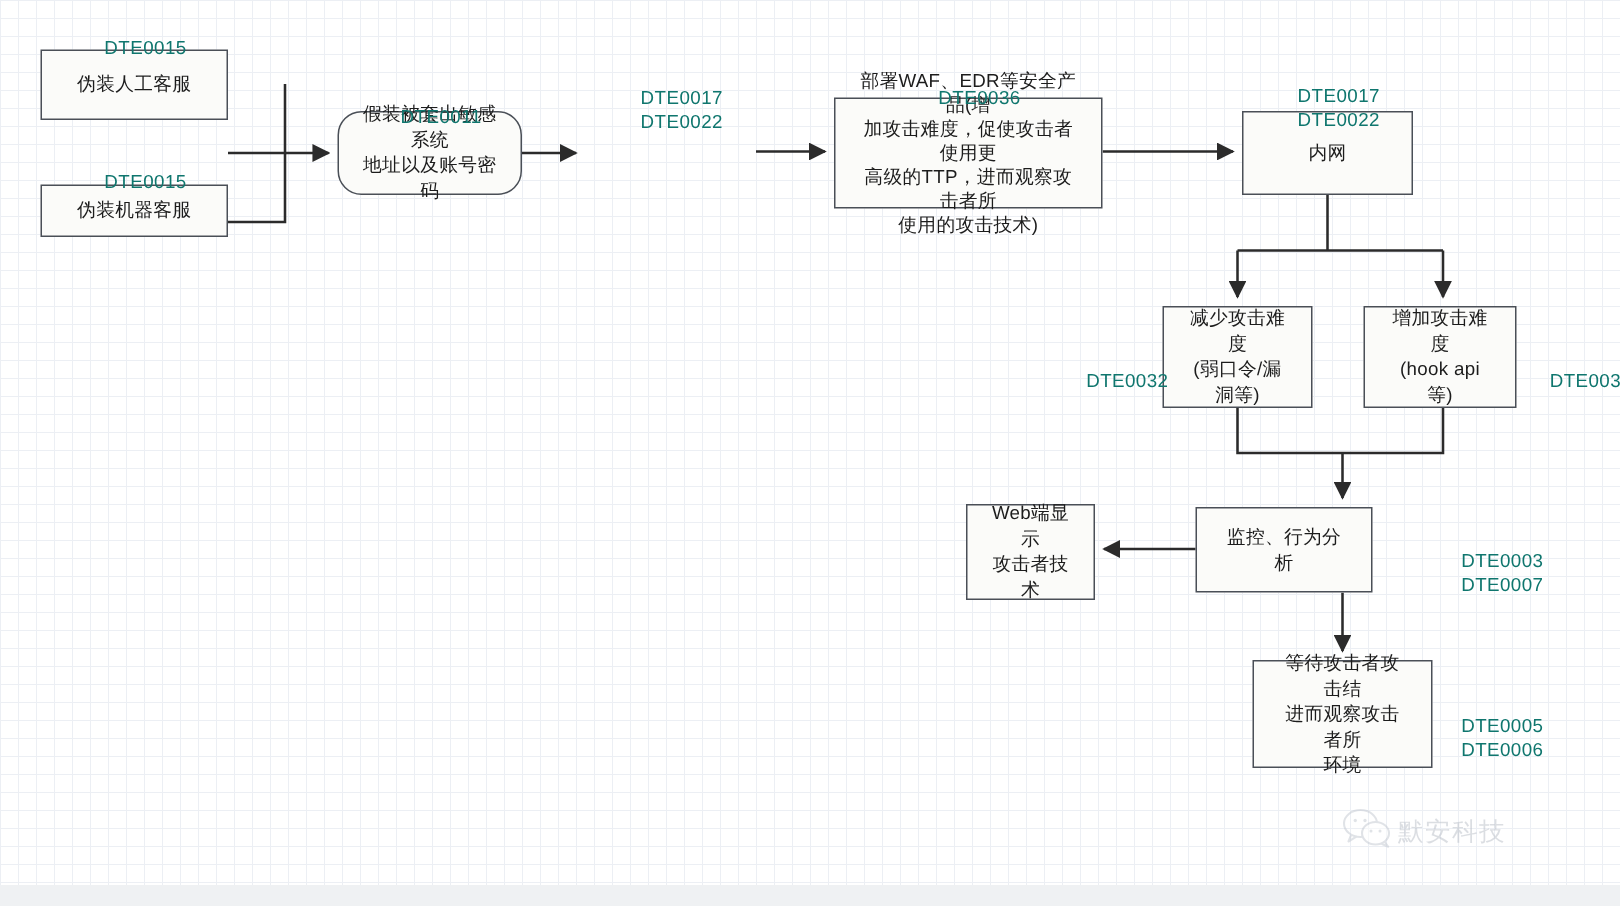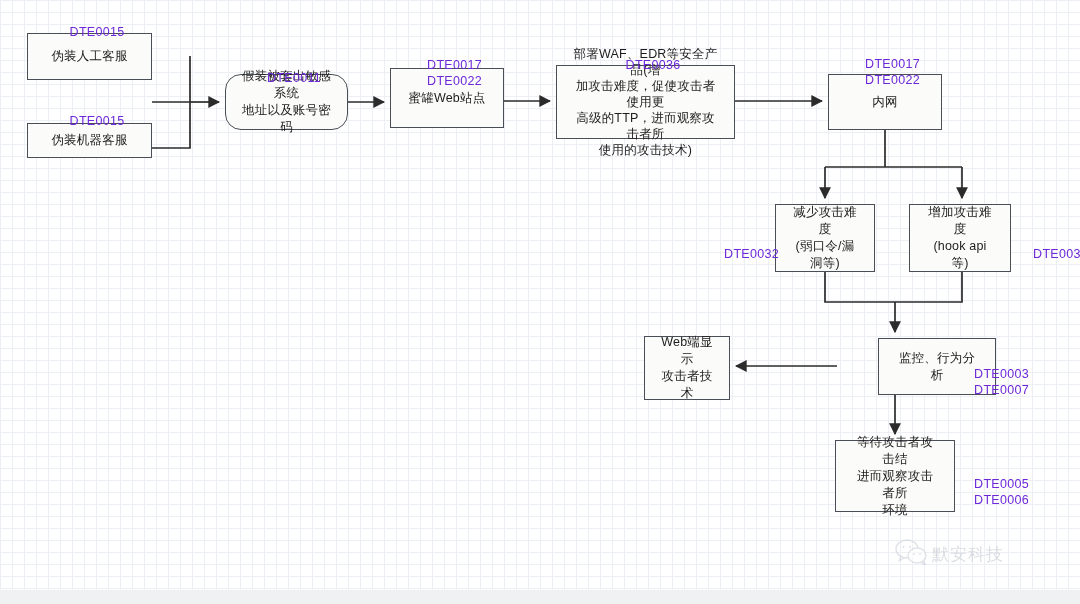--- a/index.html
+++ b/index.html
@@ -57,21 +57,21 @@
     text-align: center;
     color: #1c1c1c;
     font-size: 12.5px;
     line-height: 17px;
     letter-spacing: 0.2px;
     padding: 2px 16px;
   }
   .node .nl { display: block; }
   .tag {
     position: absolute;
-    color: #6d28d9;
+    color: #0f766e;
     font-size: 12.5px;
     line-height: 16px;
     letter-spacing: 0.3px;
     white-space: pre;
   }
   .tag.center { text-align: center; }
   .tag.left { text-align: left; }
   #watermark {
     position: absolute;
     left: 895px;
@@ -140,25 +140,20 @@
     </span>
   </div>
 
   <div class="node" style="left:225px; top:74px; width:123px; height:56px;border-radius:16px;">
     <span>
       <span class="nl">假装被套出敏感系统</span>
       <span class="nl">地址以及账号密码</span>
     </span>
   </div>
 
-  <div class="node" style="left:390px; top:68px; width:114px; height:60px;">
-    <span>
-      <span class="nl">蜜罐Web站点</span>
-    </span>
-  </div>
 
   <div class="node" style="left:556px; top:65px; width:179px; height:74px; line-height:16px;justify-content:flex-end;">
     <span>
       <span class="nl">部署WAF、EDR等安全产品(增</span>
       <span class="nl">加攻击难度，促使攻击者使用更</span>
       <span class="nl">高级的TTP，进而观察攻击者所</span>
       <span class="nl">使用的攻击技术)</span>
     </span>
   </div>
 
@@ -182,21 +177,21 @@
     </span>
   </div>
 
   <div class="node" style="left:644px; top:336px; width:86px; height:64px;">
     <span>
       <span class="nl">Web端显示</span>
       <span class="nl">攻击者技术</span>
     </span>
   </div>
 
-  <div class="node" style="left:878px; top:338px; width:118px; height:57px;">
+  <div class="node" style="left:797px; top:338px; width:118px; height:57px;">
     <span>
       <span class="nl">监控、行为分析</span>
     </span>
   </div>
 
   <div class="node" style="left:835px; top:440px; width:120px; height:72px;">
     <span>
       <span class="nl">等待攻击者攻击结</span>
       <span class="nl">进而观察攻击者所</span>
       <span class="nl">环境</span>

